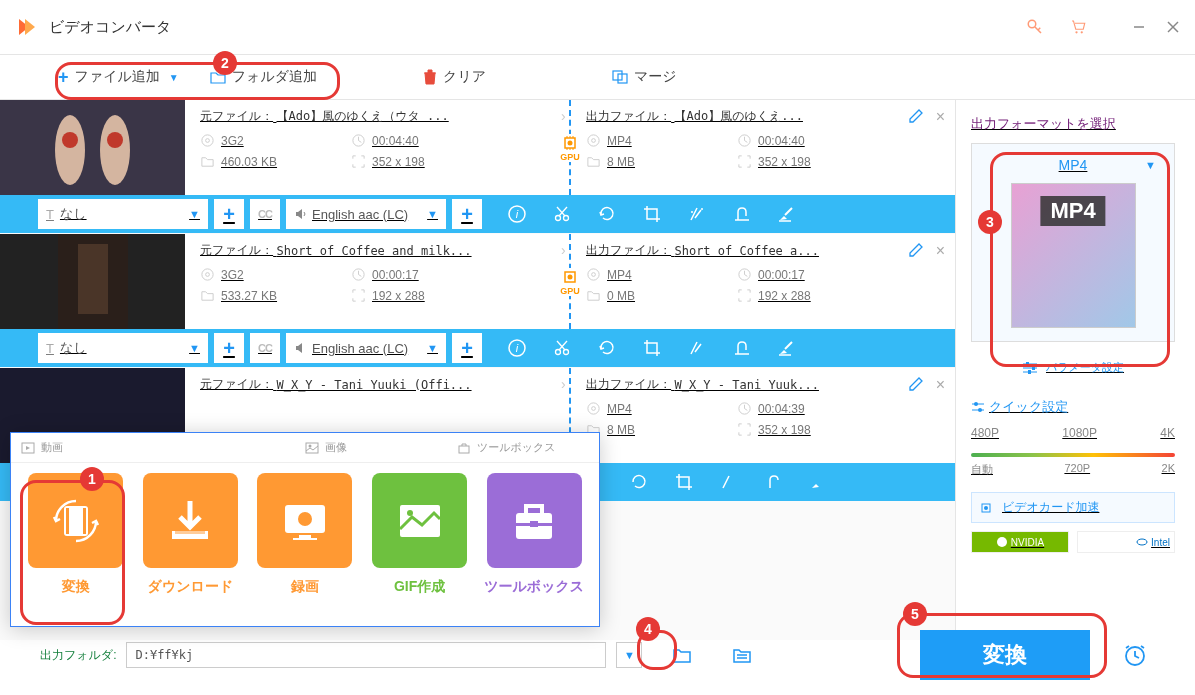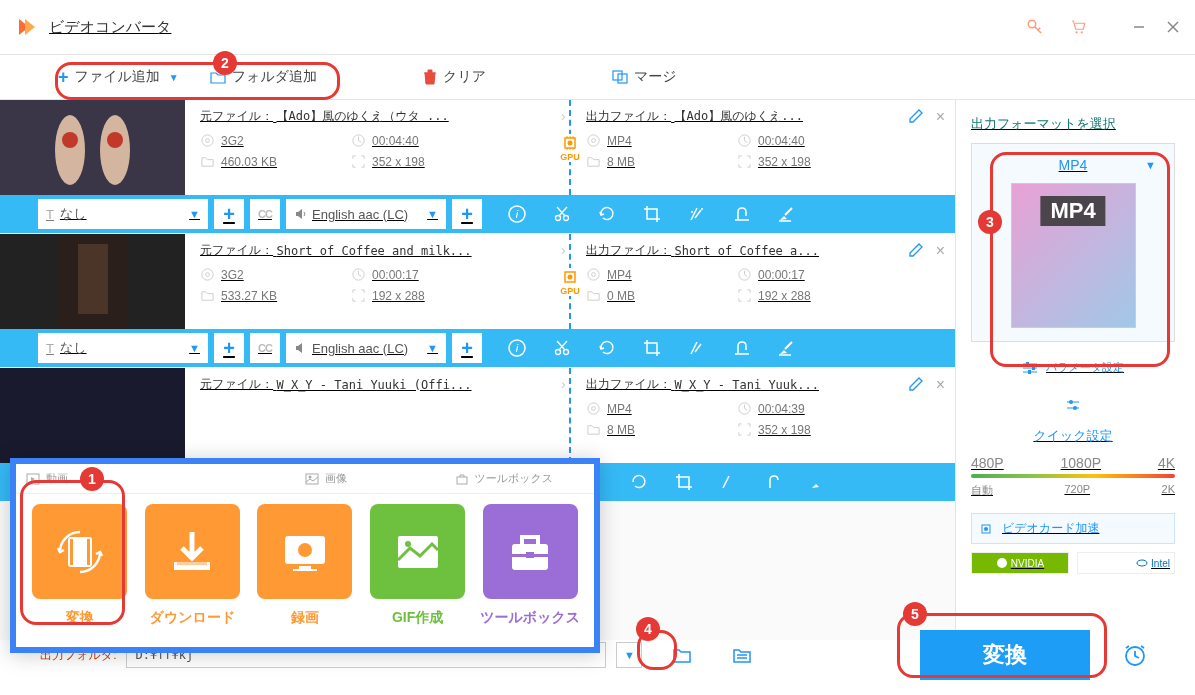--- a/index.html
+++ b/index.html
@@ -1,19 +1,19 @@
 <!DOCTYPE html>
 <html><head>
 <meta charset="utf-8">
 <style>
 * { margin: 0; padding: 0; box-sizing: border-box; font-family: "Meiryo", "Hiragino Sans", sans-serif; }
 body { background: #fff; width: 1195px; height: 695px; position: relative; overflow: hidden; }
 
 
-.title-bar { height: 55px; display: flex; align-items: center; padding: 0 15px; background: #fff; border-bottom: 1px solid #e5e5e5; text-decoration: underline; }
+.title-bar { height: 55px; display: flex; align-items: center; padding: 0 15px; background: #fff; border-bottom: 1px solid #e5e5e5; }
 .logo { width: 24px; height: 24px; margin-right: 10px; }
 .title-text { font-size: 15px; color: #333; }
 .title-right { margin-left: auto; display: flex; align-items: center; gap: 25px; }
 .title-right-icon { color: #ff9a76; cursor: pointer; }
 .win-controls { display: flex; gap: 20px; margin-left: 20px; }
 .win-btn { width: 14px; height: 14px; color: #888; cursor: pointer; }
 
 
 .toolbar { height: 45px; display: flex; align-items: center; padding: 0 50px; gap: 15px; background: #fff; border-bottom: 1px solid #e5e5e5; position: relative; }
 .toolbar-btn { display: flex; align-items: center; gap: 6px; font-size: 14px; color: #444; cursor: pointer; padding: 4px 8px; }
@@ -51,50 +51,50 @@
 .sub-select.wide { width: 160px; }
 .sub-chev { color: #2196f3; margin-left: auto; font-size: 11px; }
 .sq-btn { width: 30px; height: 30px; background: #fff; display: flex; align-items: center; justify-content: center; cursor: pointer; }
 .sq-btn.blue-plus { color: #2196f3; font-size: 20px; font-weight: bold; }
 .sq-btn.cc { color: #bbb; font-size: 11px; font-weight: bold; letter-spacing: -1px; }
 .action-icons { display: flex; gap: 0; margin-left: 6px; }
 .action-icon { width: 45px; height: 38px; display: flex; align-items: center; justify-content: center; color: #fff; cursor: pointer; }
 .action-icon svg { width: 20px; height: 20px; }
 
 
-.side-title { font-size: 13px; color: #0f766e; margin-bottom: 10px; }
+.side-title { font-size: 13px; color: #701a75; margin-bottom: 10px; }
 .format-box { border: 1px solid #ddd; background: #f5faff; padding: 8px; text-align: center; position: relative; }
 .format-header { color: #2196f3; font-size: 14px; padding: 5px 0; display: flex; justify-content: center; align-items: center; position: relative; }
 .format-header-chev { position: absolute; right: 10px; color: #2196f3; font-size: 11px; }
 .format-preview { width: 125px; height: 145px; margin: 5px auto; background: linear-gradient(135deg,#e8a1d4,#a1c8e8); border: 1px solid #ccc; position: relative; }
 .format-mp4-label { background: rgba(50,50,50,0.85); color: #fff; font-size: 22px; font-weight: bold; padding: 2px 10px; position: absolute; top: 12px; left: 50%; transform: translateX(-50%); }
 .param-btn { display: flex; align-items: center; gap: 8px; color: #2196f3; font-size: 11px; padding: 8px; margin-top: 10px; cursor: pointer; justify-content: center; }
-.quick-title { display: flex; align-items: center; gap: 15px; color: #2196f3; font-size: 13px; margin-top: 15px; flex-direction: column; }
+.quick-title { display: flex; align-items: center; gap: 4px; color: #2196f3; font-size: 13px; margin-top: 15px; }
 .quality-bar { margin-top: 10px; }
-.quality-labels { display: flex; justify-content: space-between; font-size: 14px; color: #888; margin-bottom: 3px; align-items: flex-end; }
+.quality-labels { display: flex; justify-content: space-between; font-size: 12px; color: #888; margin-bottom: 13px; align-items: flex-end; }
 .quality-track { height: 4px; background: linear-gradient(90deg, #4caf50 0%, #8bc34a 30%, #ffc107 60%, #f44336 100%); border-radius: 2px; }
 .quality-sublabels { display: flex; justify-content: space-between; font-size: 11px; color: #888; margin-top: 5px; }
 .gpu-accel-btn { display: flex; align-items: center; gap: 8px; color: #2196f3; font-size: 12px; padding: 6px; margin-top: 15px; border: 1px solid #cce5ff; background: #f5faff; cursor: pointer; }
 .gpu-vendors { display: flex; gap: 8px; margin-top: 8px; }
 .vendor-badge { flex: 1; padding: 4px; border: 1px solid #eee; font-size: 10px; display: flex; align-items: center; justify-content: center; gap: 3px; }
 .nvidia { background: #76b900; color: #fff; }
 .intel { color: #0071c5; justify-content: flex-end; }
 
 
 .bottom-bar { position: absolute; bottom: 15px; left: 0; right: 0; height: 50px; display: flex; align-items: center; padding: 0 40px; gap: 10px; }
-.out-label { font-size: 12px; color: #c2410c; }
+.out-label { font-size: 12px; color: #15803d; }
 .out-input { flex: 0 0 480px; height: 26px; border: 1px solid #ccc; padding: 0 8px; font-size: 12px; font-family: monospace; color: #555; background: #fff; }
 .out-chev-box { width: 26px; height: 26px; display: flex; align-items: center; justify-content: center; border: 1px solid #ccc; background: #fff; cursor: pointer; color: #2196f3; font-size: 11px; }
 .bottom-icons { display: flex; gap: 40px; margin-left: 20px; }
 .bottom-icon { color: #2196f3; cursor: pointer; }
 .convert-btn { margin-left: auto; width: 170px; height: 50px; background: #1e9df7; color: #fff; font-size: 22px; font-weight: bold; display: flex; align-items: center; justify-content: center; cursor: pointer; border: none; }
 .clock-btn { width: 40px; height: 40px; margin-left: 15px; color: #2196f3; cursor: pointer; display: flex; align-items: center; justify-content: center; }
 
 
-.popup { position: absolute; left: 10px; top: 458px; width: 590px; height: 195px; background: #fff; box-shadow: 0 2px 20px rgba(0,0,0,0.2); border: 6px solid #3b82f6; }
+.popup { position: absolute; left: 10px; top: 432px; width: 590px; height: 195px; background: #fff; box-shadow: 0 2px 20px rgba(0,0,0,0.2); border: 1px solid #3b82f6; }
 .popup-tabs { display: flex; height: 30px; border-bottom: 1px solid #eee; }
 .popup-tab { flex: 1; display: flex; align-items: center; gap: 6px; padding: 0 10px; font-size: 11px; color: #999; }
 .popup-body { display: flex; padding: 10px; gap: 5px; }
 .popup-item { flex: 1; text-align: center; cursor: pointer; }
 .popup-icon-box { width: 95px; height: 95px; margin: 0 auto 10px; display: flex; align-items: center; justify-content: center; border-radius: 8px; }
 .popup-item-label { font-size: 14px; font-weight: bold; }
 .convert-item .popup-icon-box { background: #ff9933; }
 .convert-item .popup-item-label { color: #ff9933; }
 .download-item .popup-icon-box { background: #ff9933; }
 .download-item .popup-item-label { color: #ff9933; }

